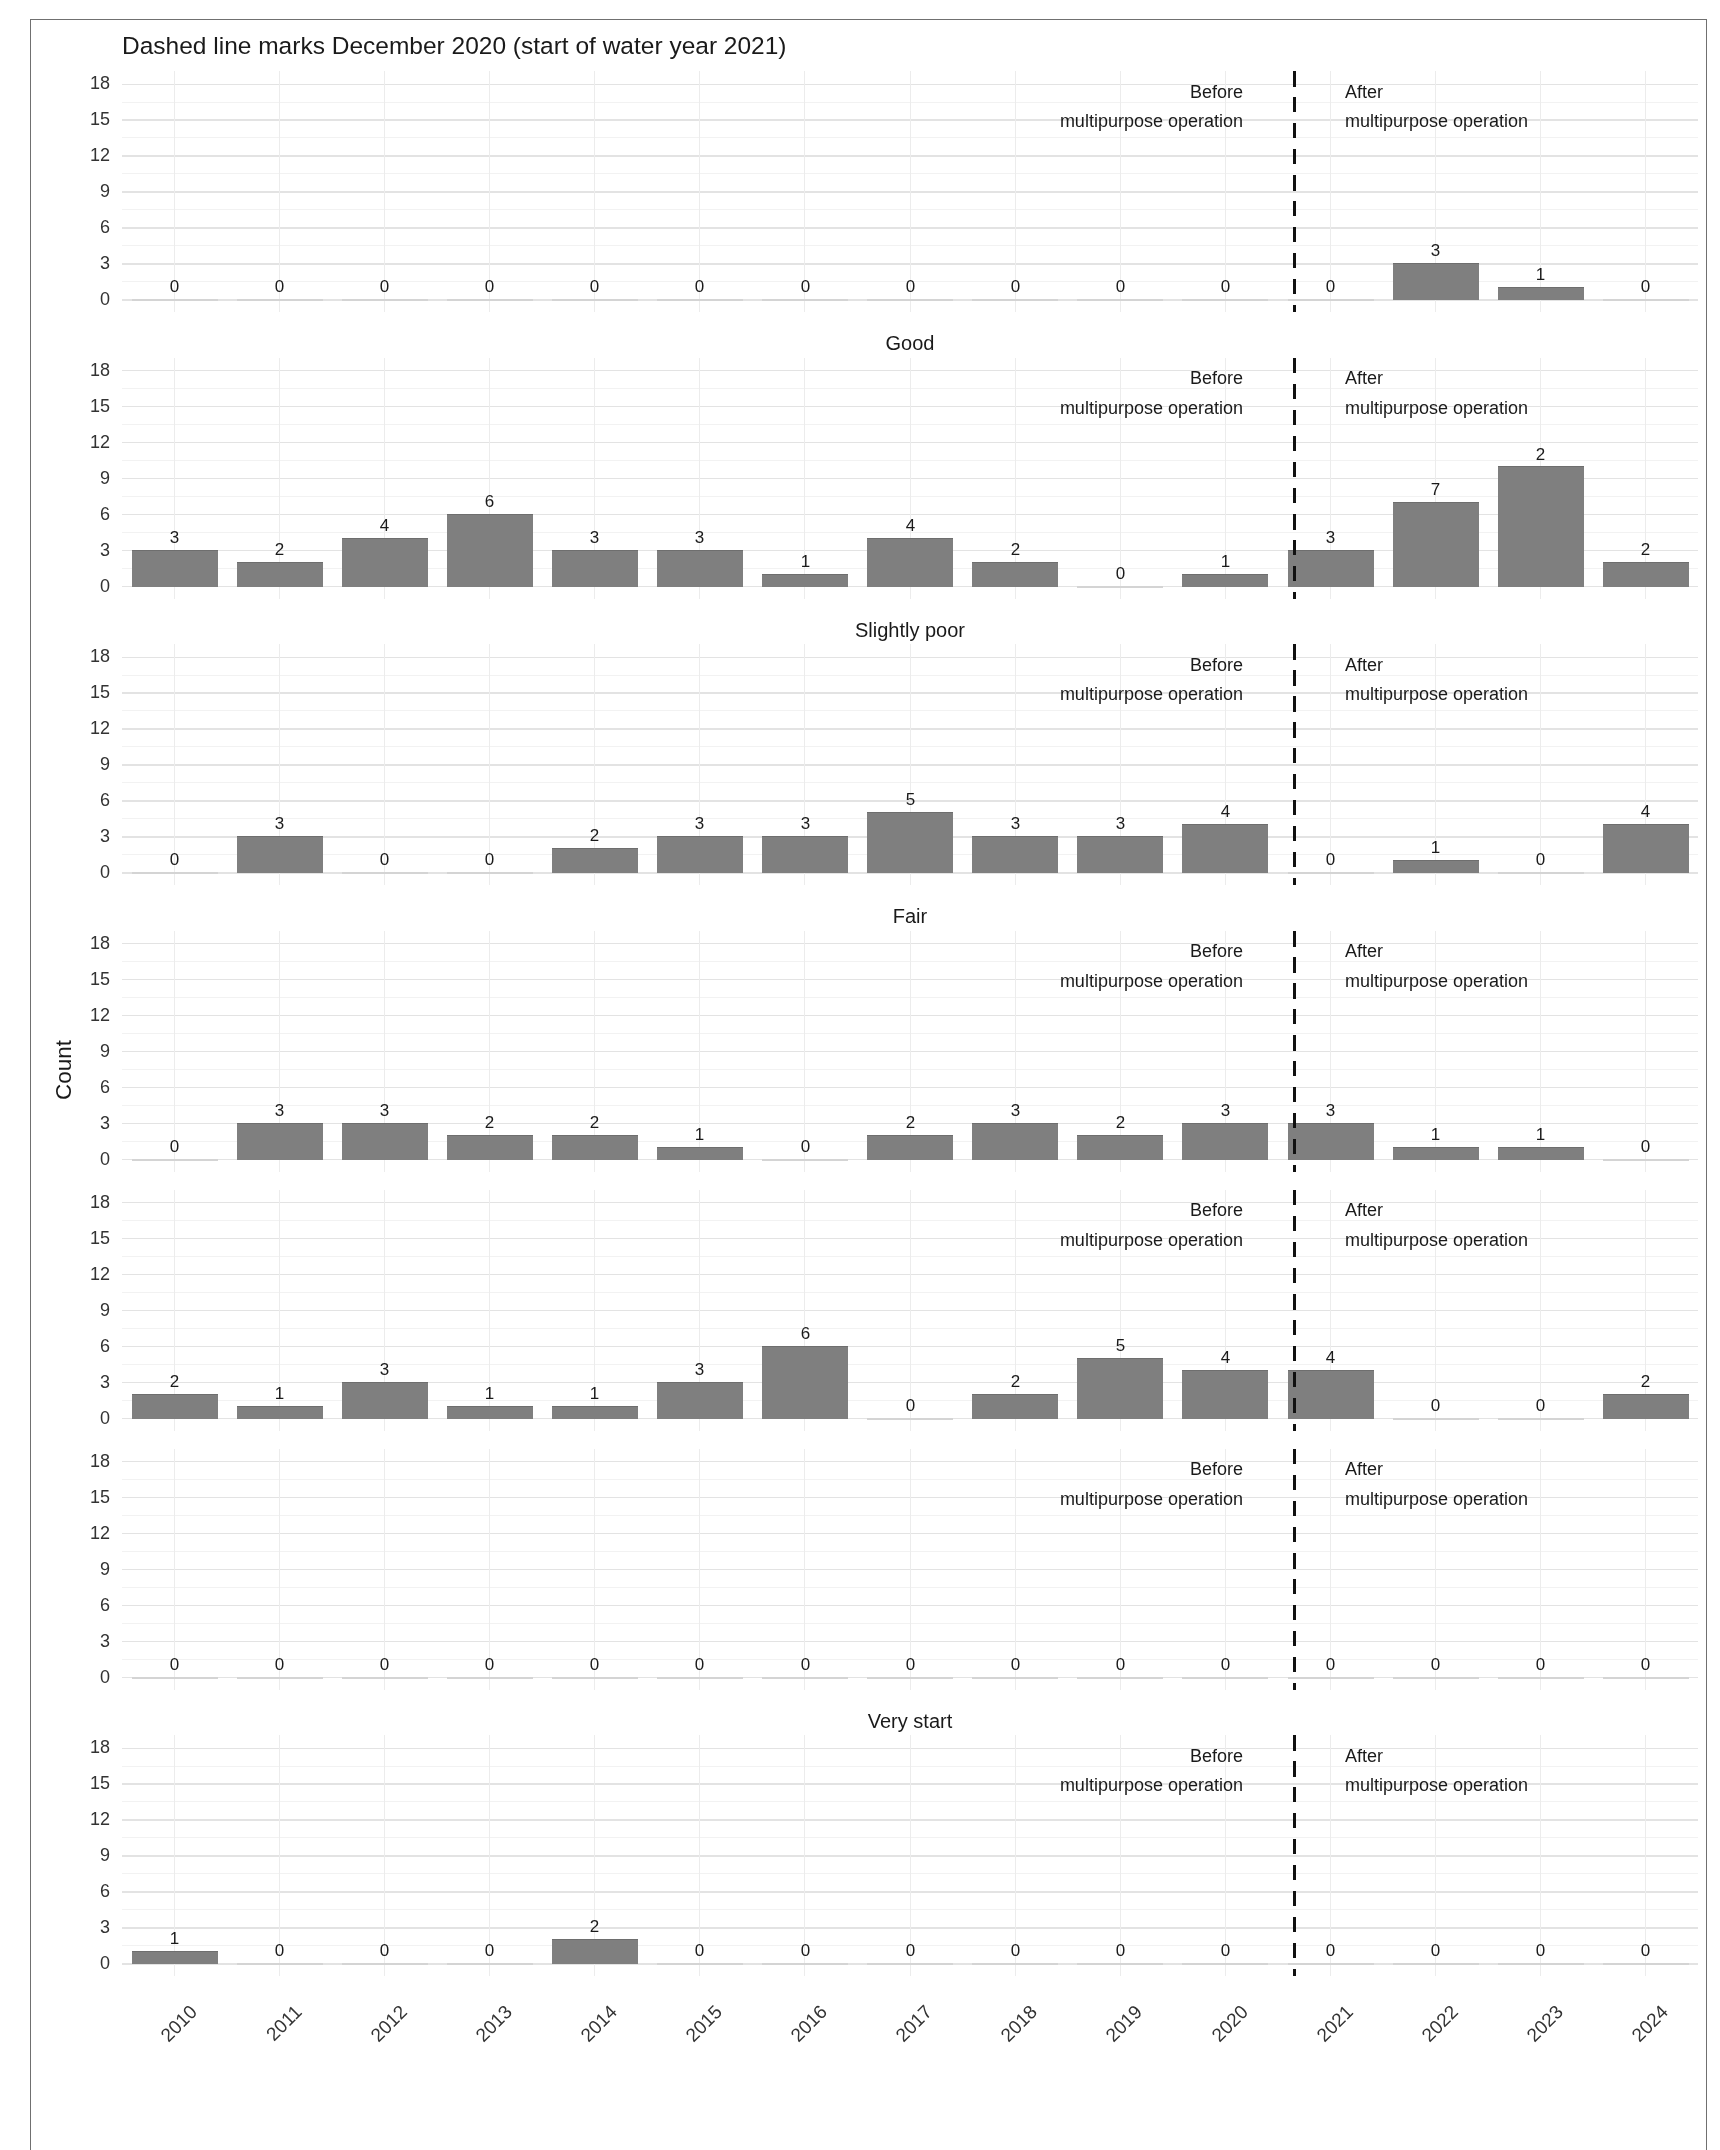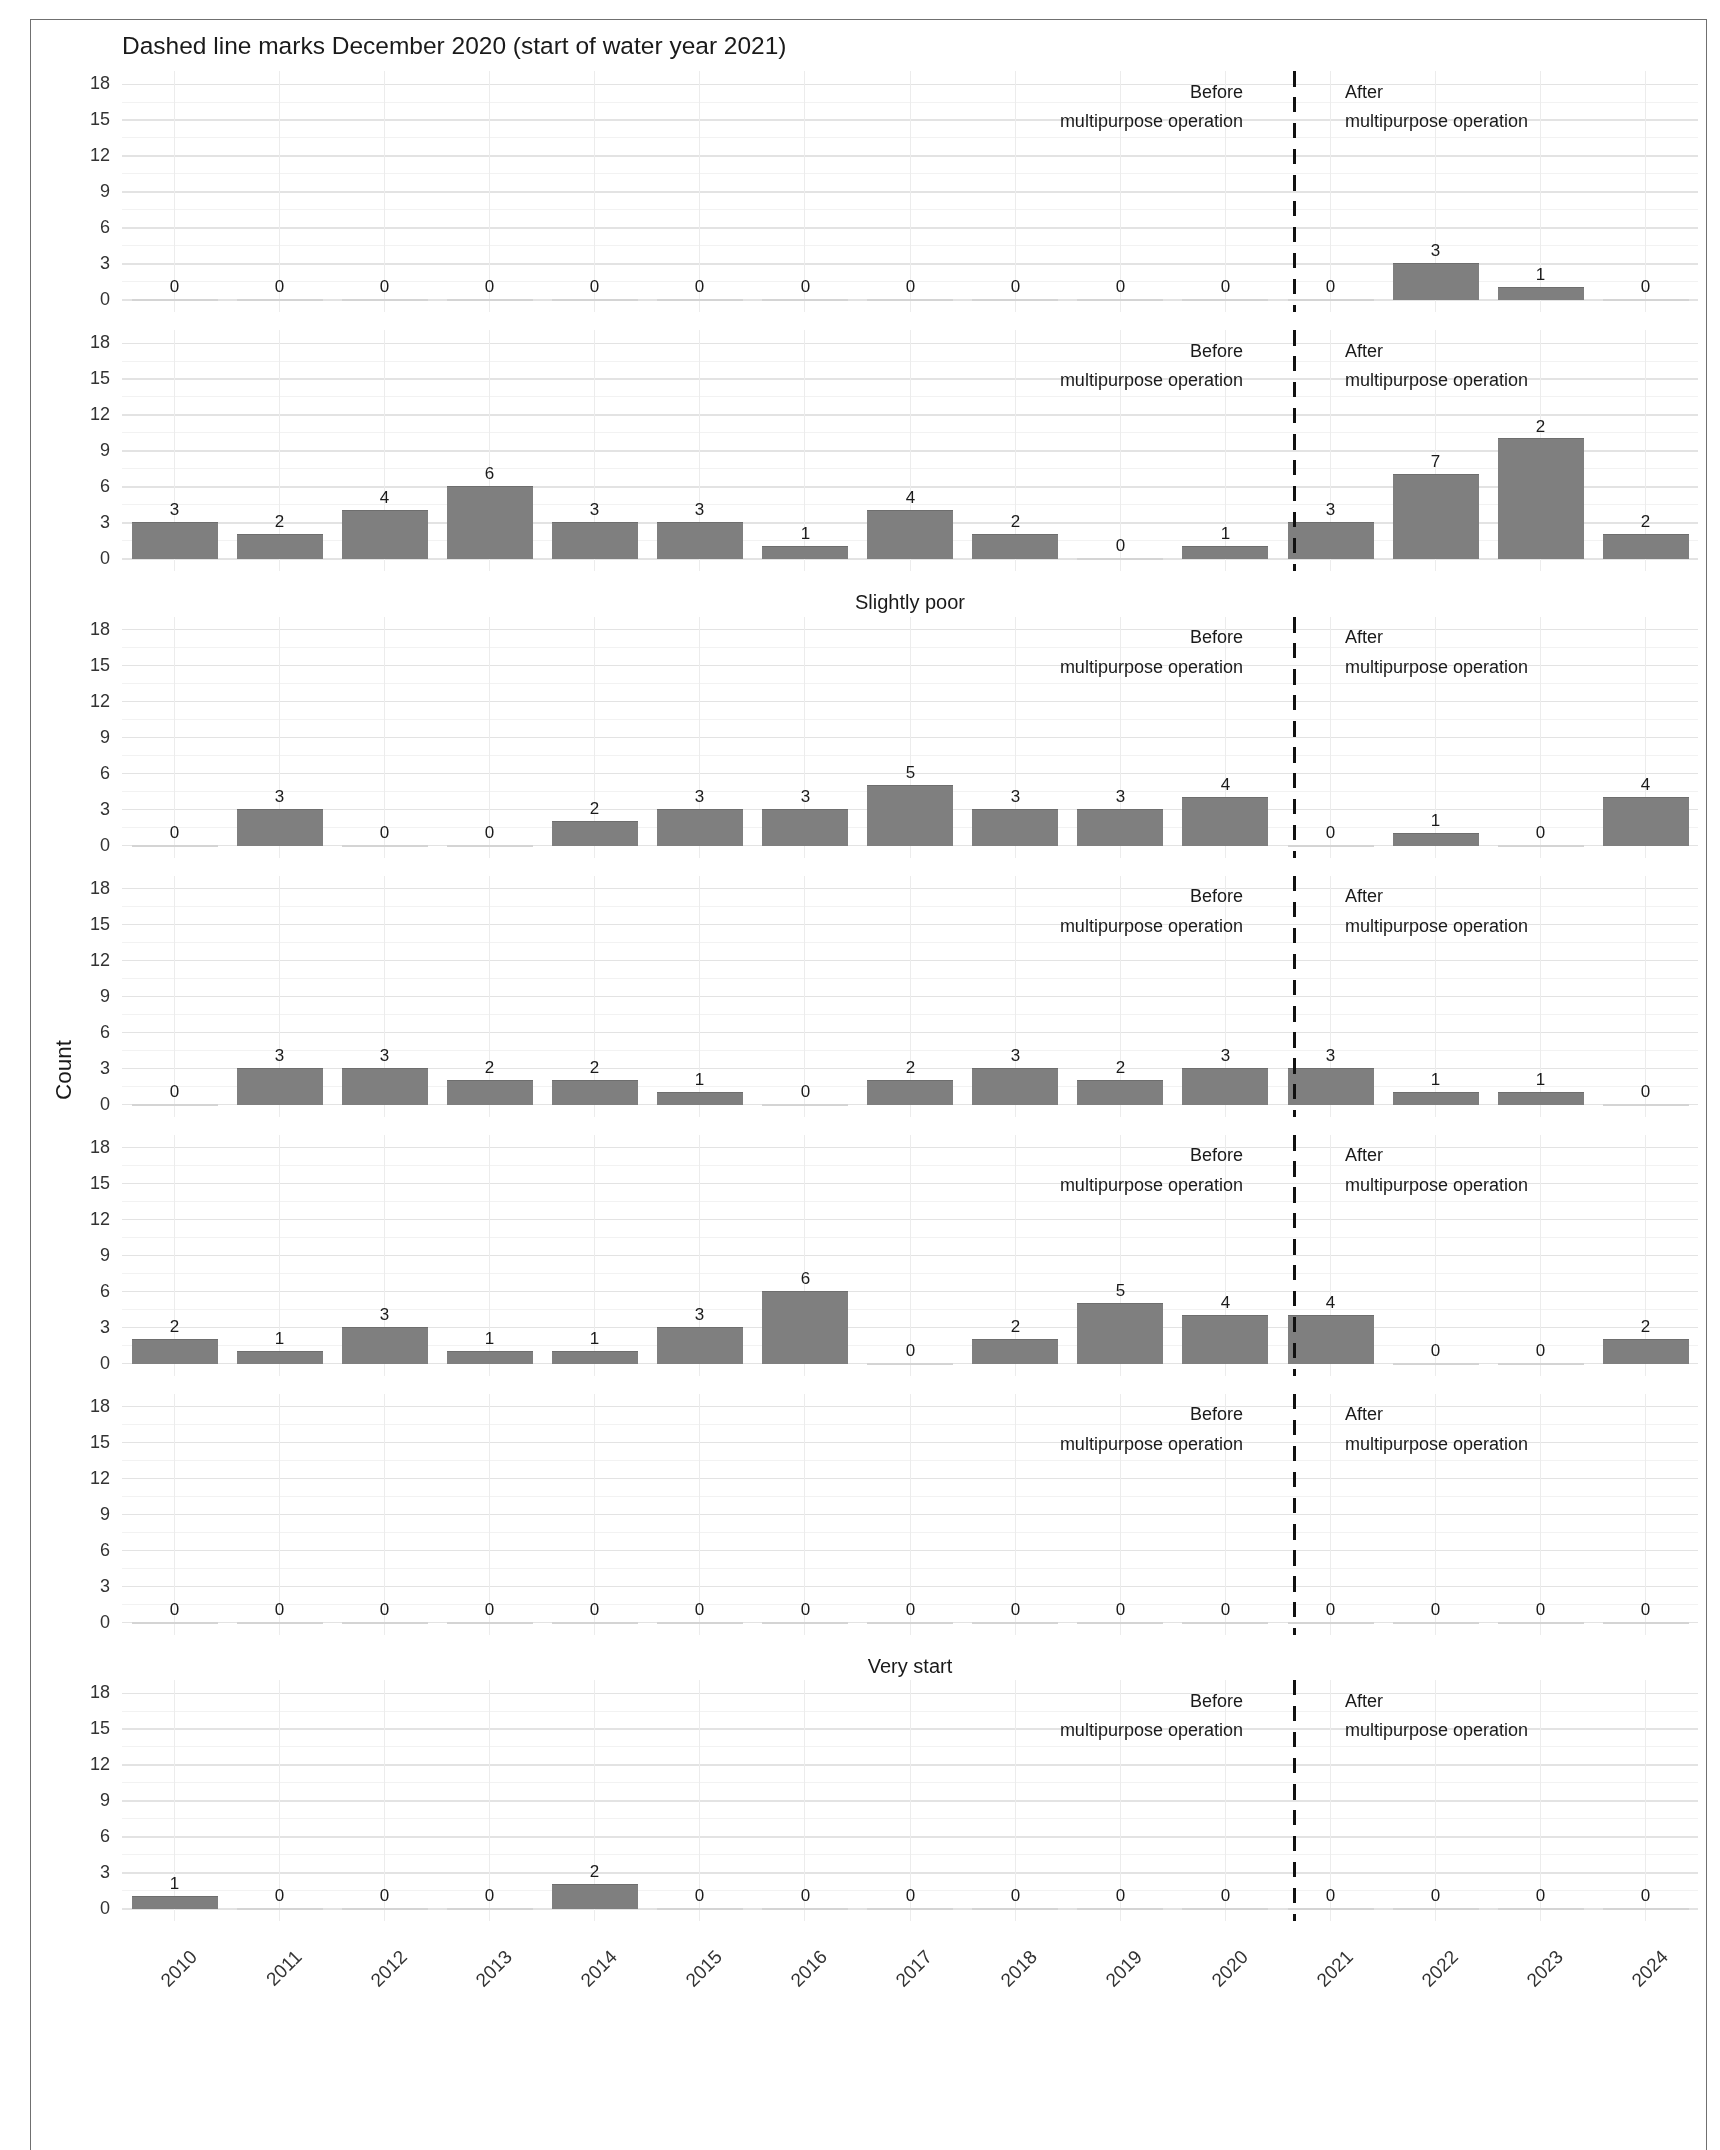--- a/index.html
+++ b/index.html
@@ -126,20 +126,21 @@
           <div class="bar" style="left: 1271px; width: 86px; bottom: 12px; height: 36px; background: rgb(127, 127, 127); border-top: 1.7px solid rgb(110, 110, 110);"></div>
           <div class="bar-label" style="left: 1261px; width: 105px; top: 170px;">3</div>
           <div class="bar" style="left: 1376px; width: 86px; bottom: 12px; height: 12px; background: rgb(127, 127, 127); border-top: 1.7px solid rgb(110, 110, 110);"></div>
           <div class="bar-label" style="left: 1366px; width: 105px; top: 194px;">1</div>
           <div class="bar" style="left: 1481px; width: 86px; bottom: 11.2px; height: 2.2px; background: rgb(212, 212, 212);"></div>
           <div class="bar-label" style="left: 1471px; width: 105px; top: 206px;">0</div>
           <div class="vline" style="left: 1171px; background: repeating-linear-gradient(rgb(17, 17, 17) 0px, rgb(17, 17, 17) 15.5px, transparent 15.5px, transparent 26px);"></div>
         </div>
       </div>
       <div class="panel">
+        <div class="facet-title">Good</div>
         <div class="plot">
           <div class="hgrid" style="top: 210px; height: 0.9px; background: rgb(242, 242, 242);"></div>
           <div class="hgrid" style="top: 174px; height: 0.9px; background: rgb(242, 242, 242);"></div>
           <div class="hgrid" style="top: 138px; height: 0.9px; background: rgb(242, 242, 242);"></div>
           <div class="hgrid" style="top: 102px; height: 0.9px; background: rgb(242, 242, 242);"></div>
           <div class="hgrid" style="top: 66px; height: 0.9px; background: rgb(242, 242, 242);"></div>
           <div class="hgrid" style="top: 30.5px; height: 0.9px; background: rgb(242, 242, 242);"></div>
           <div class="hgrid" style="top: 228px; height: 1.3px; background: rgb(227, 227, 227);"></div>
           <div class="ytick" style="top: 218px; color: rgb(51, 51, 51);">0</div>
           <div class="hgrid" style="top: 192px; height: 1.3px; background: rgb(227, 227, 227);"></div>
@@ -275,20 +276,21 @@
           <div class="bar" style="left: 1271px; width: 86px; bottom: 12px; height: 12px; background: rgb(127, 127, 127); border-top: 1.7px solid rgb(110, 110, 110);"></div>
           <div class="bar-label" style="left: 1261px; width: 105px; top: 194px;">1</div>
           <div class="bar" style="left: 1376px; width: 86px; bottom: 11.2px; height: 2.2px; background: rgb(212, 212, 212);"></div>
           <div class="bar-label" style="left: 1366px; width: 105px; top: 206px;">0</div>
           <div class="bar" style="left: 1481px; width: 86px; bottom: 12px; height: 48px; background: rgb(127, 127, 127); border-top: 1.7px solid rgb(110, 110, 110);"></div>
           <div class="bar-label" style="left: 1471px; width: 105px; top: 158px;">4</div>
           <div class="vline" style="left: 1171px; background: repeating-linear-gradient(rgb(17, 17, 17) 0px, rgb(17, 17, 17) 15.5px, transparent 15.5px, transparent 26px);"></div>
         </div>
       </div>
       <div class="panel">
+        <div class="facet-title">Fair</div>
         <div class="plot">
           <div class="hgrid" style="top: 210px; height: 0.9px; background: rgb(242, 242, 242);"></div>
           <div class="hgrid" style="top: 174px; height: 0.9px; background: rgb(242, 242, 242);"></div>
           <div class="hgrid" style="top: 138px; height: 0.9px; background: rgb(242, 242, 242);"></div>
           <div class="hgrid" style="top: 102px; height: 0.9px; background: rgb(242, 242, 242);"></div>
           <div class="hgrid" style="top: 66px; height: 0.9px; background: rgb(242, 242, 242);"></div>
           <div class="hgrid" style="top: 30.5px; height: 0.9px; background: rgb(242, 242, 242);"></div>
           <div class="hgrid" style="top: 228px; height: 1.3px; background: rgb(227, 227, 227);"></div>
           <div class="ytick" style="top: 218px; color: rgb(51, 51, 51);">0</div>
           <div class="hgrid" style="top: 192px; height: 1.3px; background: rgb(227, 227, 227);"></div>

